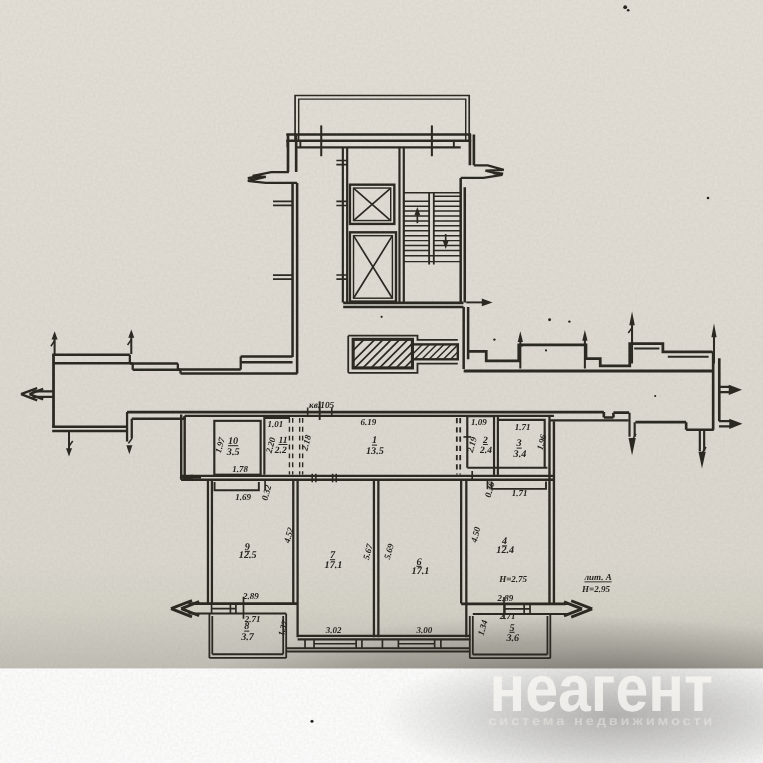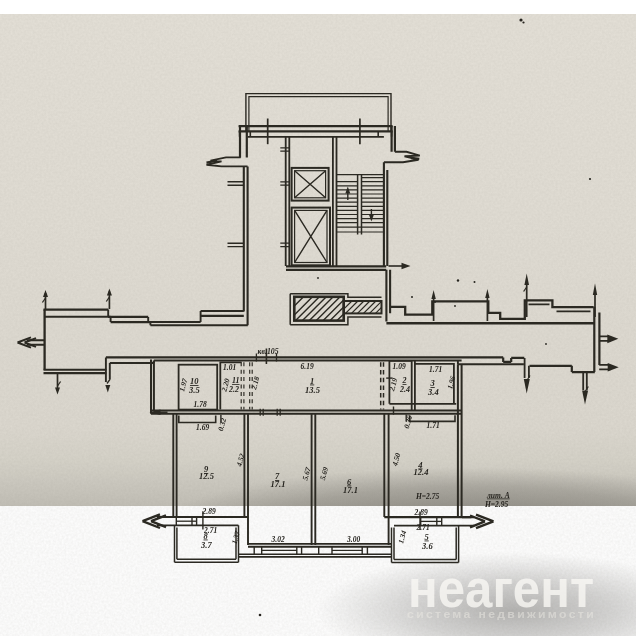--- a/index.html
+++ b/index.html
@@ -1,21 +1,20 @@
 <!DOCTYPE html>
 <html><head>
 <meta charset="utf-8">
 <style>
   html,body{margin:0;padding:0;}
   body{width:636px;height:636px;overflow:hidden;font-family:"Liberation Sans",sans-serif;}
-  .page{position:relative;width:636px;height:492px;
+  .page{position:relative;width:636px;height:557px;
     background:
       radial-gradient(66% 17% at 74% 105%, rgba(42,40,35,0.42) 0%, rgba(42,40,35,0.20) 52%, rgba(42,40,35,0.0) 76%),
       linear-gradient(180deg,#e5e1d8 0%, #e2ded5 40%, #dfdbd2 65%, #ddd9d0 84%, #d6d3c9 91%, #cbc8bf 96%, #c2bfb6 100%);
-    margin-top: 14px;
   }
   svg{position:absolute;left:0;top:0;}
   .wmshade{position:absolute;left:296px;top:532px;width:340px;height:104px;
     background:radial-gradient(58% 56% at 64% 62%, rgba(35,33,29,0.34) 0%, rgba(35,33,29,0.19) 50%, rgba(35,33,29,0) 100%);}
   text{font-family:"Liberation Serif",serif;font-style:italic;font-weight:bold;fill:#26241f;stroke:none;}
   .wm1{font-family:"Liberation Sans",sans-serif;font-style:normal;font-weight:bold;fill:rgba(249,248,244,0.80);}
   .wm2{font-family:"Liberation Sans",sans-serif;font-style:normal;font-weight:bold;fill:rgba(238,236,230,0.48);}
 </style>
 </head>
 <body>

